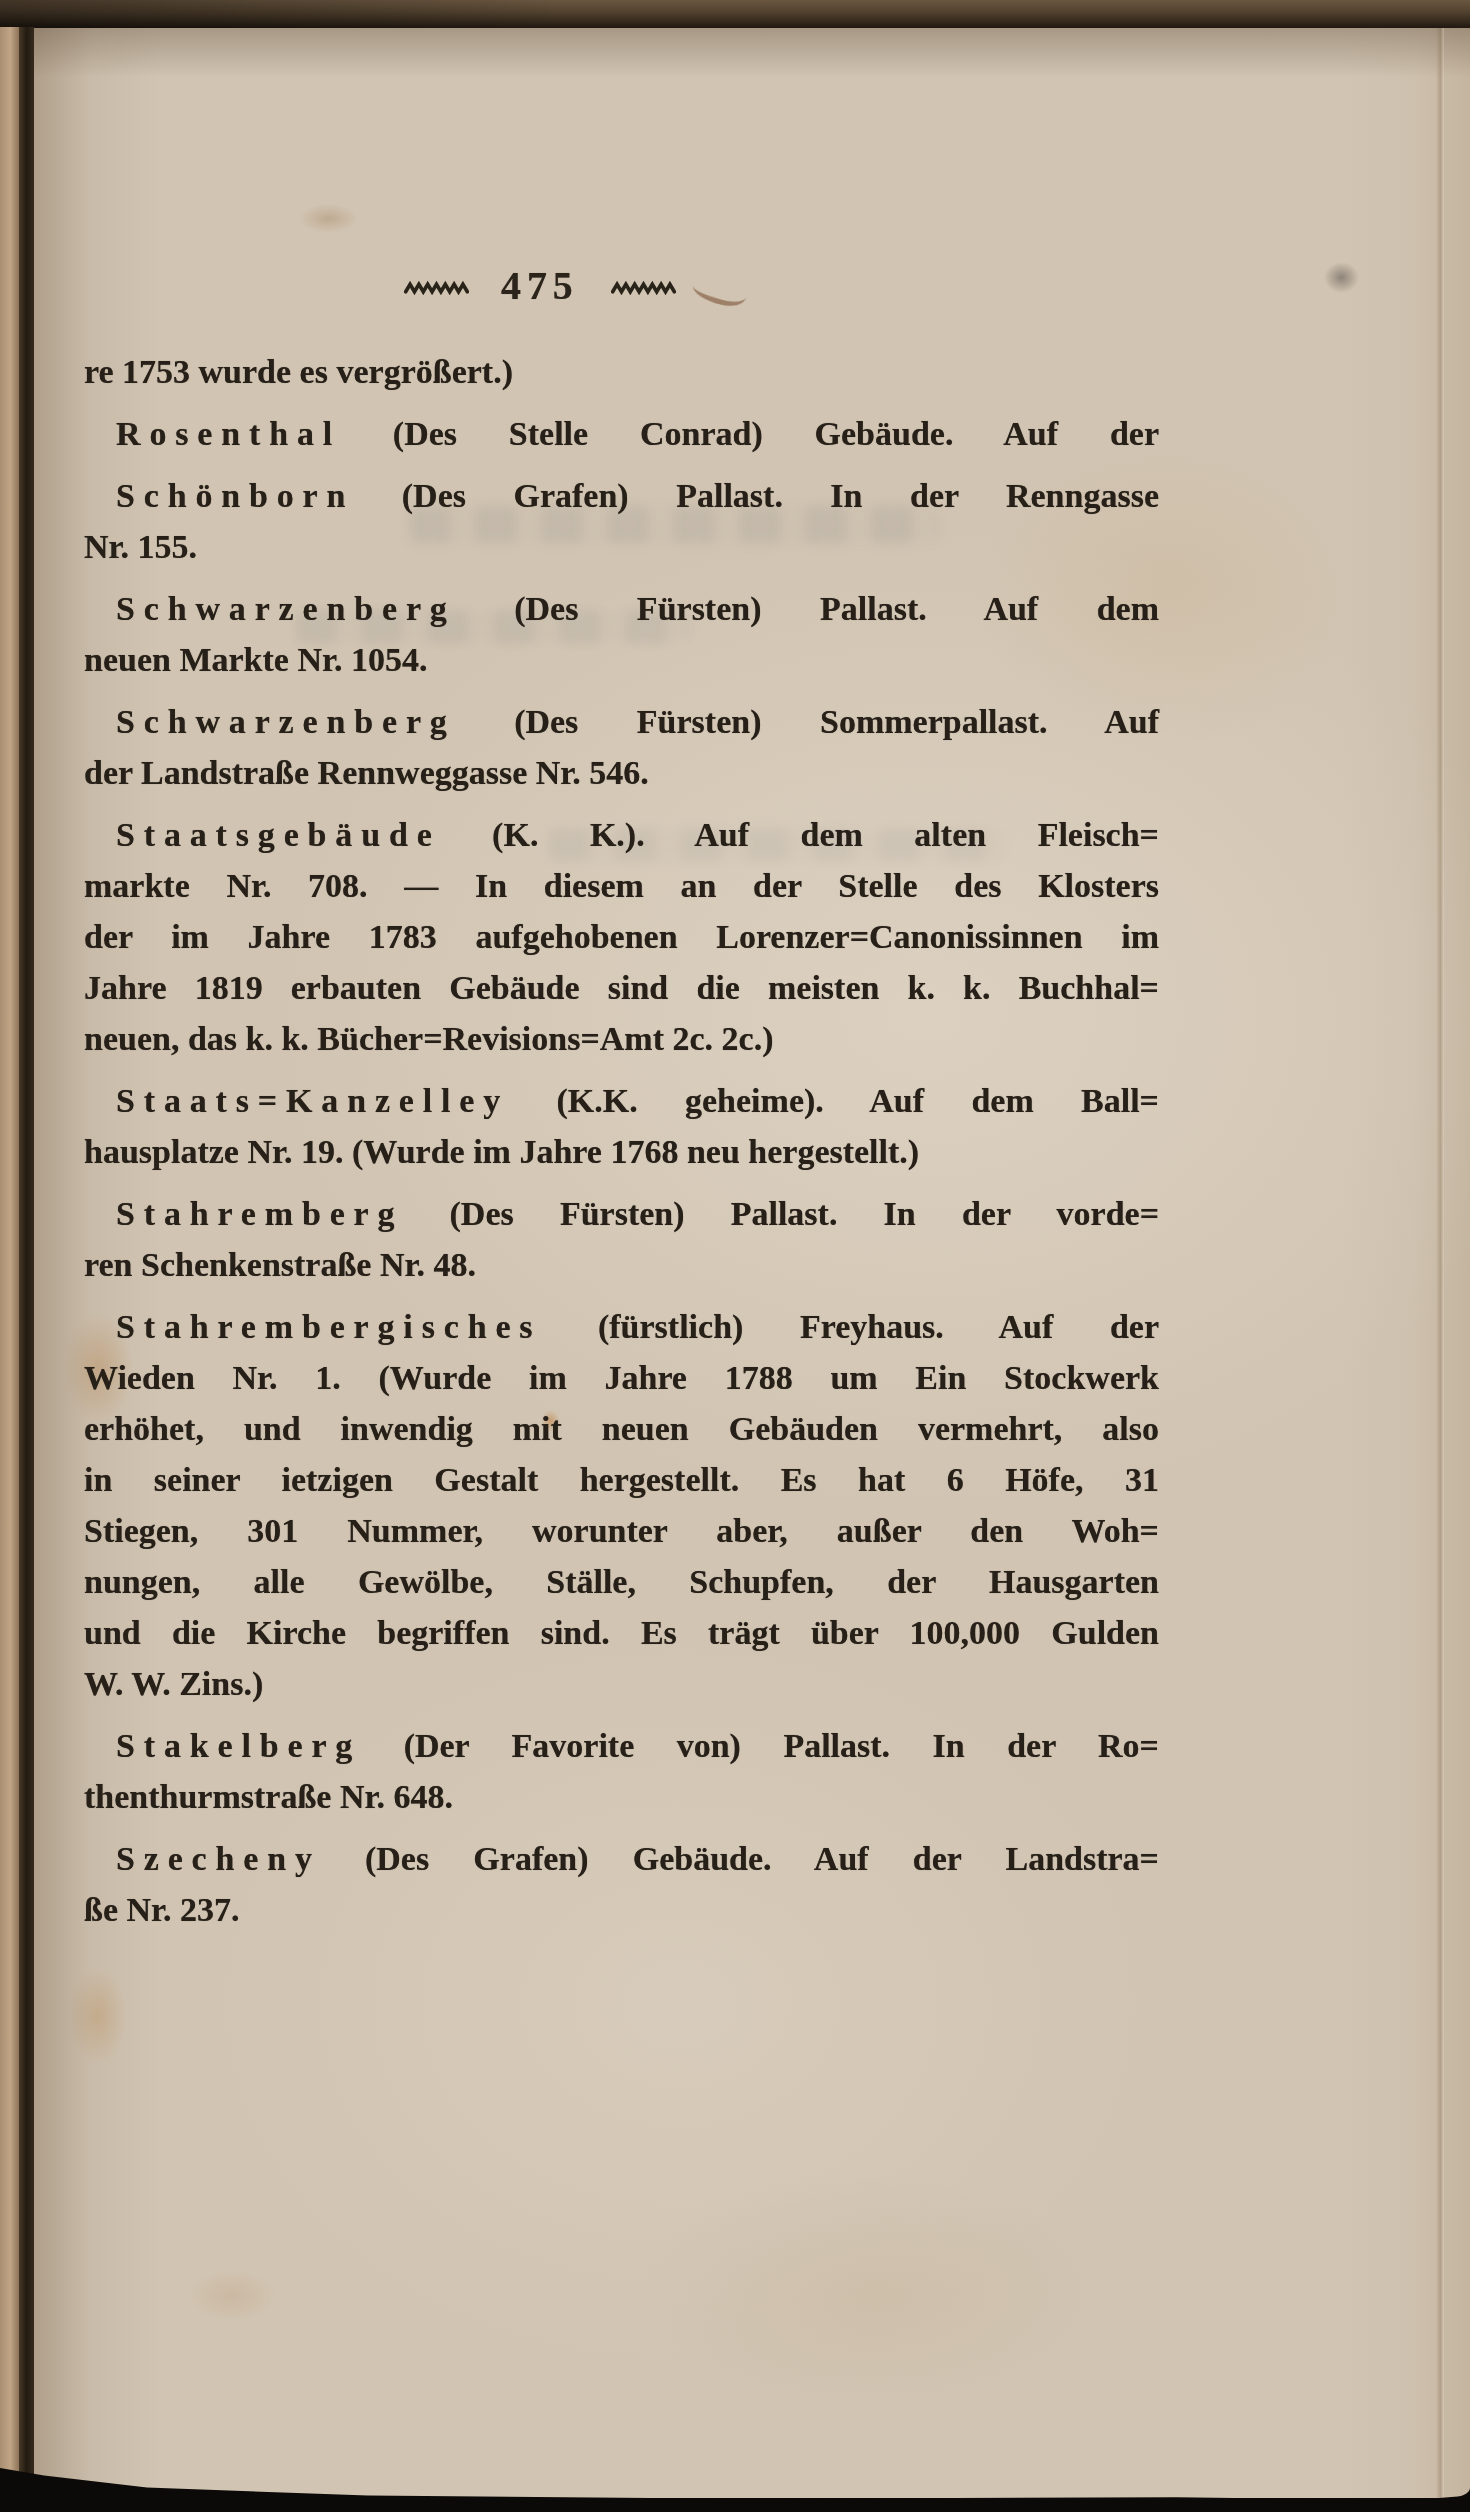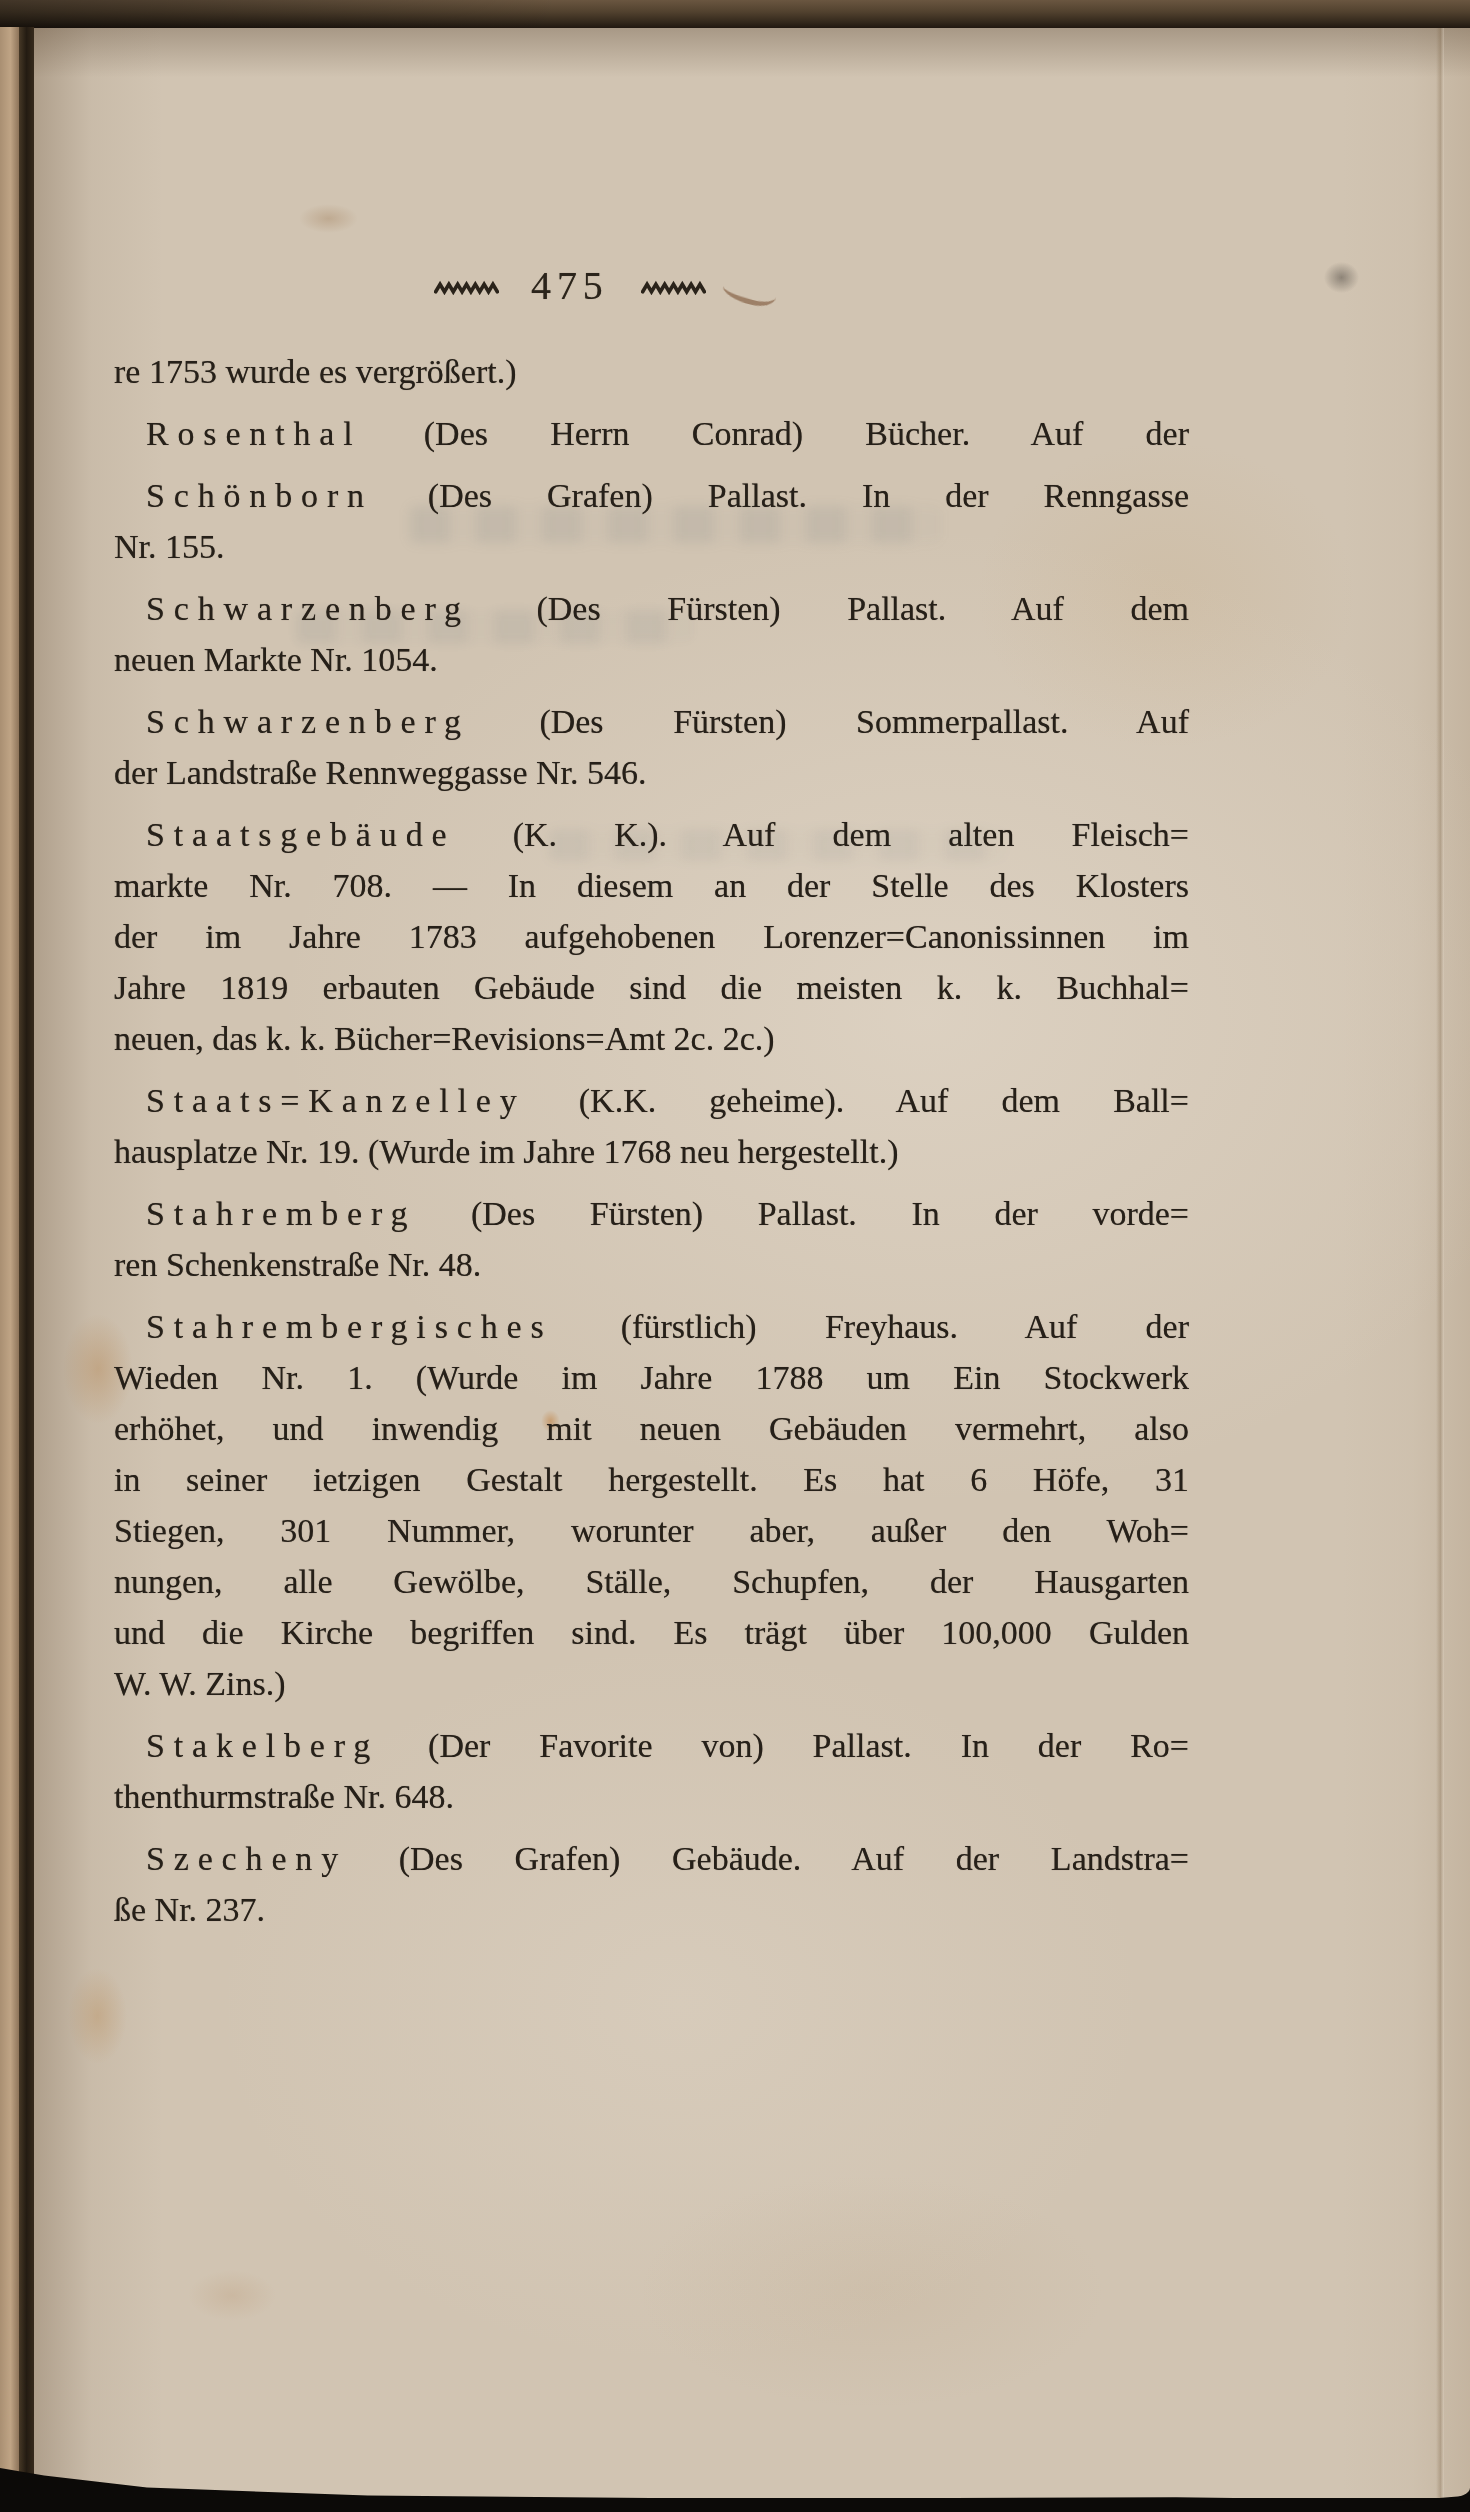--- a/index.html
+++ b/index.html
@@ -31,22 +31,22 @@
     border-bottom-left-radius:51px 20.6px;border-bottom-right-radius:22px 10.3px;}
   .fold{position:absolute;right:26.5px;top:0;height:100%;width:7.4px;
     background:linear-gradient(90deg,rgba(120,95,65,0) 0%,rgba(120,95,65,.30) 55%,rgba(235,225,210,.35) 100%);}
 
   
   .stain{position:absolute;border-radius:50%;pointer-events:none;}
   .bleed{position:absolute;filter:blur(5.1px);border-radius:5.9px;pointer-events:none;
     background:repeating-linear-gradient(90deg, rgba(105,115,120,.13) 0 40px, rgba(105,115,120,.03) 40px 66px);}
 
   
-  .content{position:absolute;left:50px;top:0;width:1075px;color:#262019;font-weight:normal;
-    font-size:34px;text-shadow:0 0 0.7px rgba(35,25,15,.55);margin-left:30px;}
+  .content{position:absolute;left:50px;top:0;width:1075px;color:#262019;font-weight:bold;
+    font-size:34px;text-shadow:0 0 0.7px rgba(35,25,15,.55);}
   .header{margin:234px 0 0 0;height:47px;display:flex;align-items:center;justify-content:center;
     gap:32px;transform:translateX(-46px);}
   .pagenum{font-size:40px;letter-spacing:5.9px;color:#2b241b;}
   .orn{flex:0 0 auto;margin-top:4.4px;}
   .ink-stroke{width:54px;height:22px;border-bottom:5.1px solid rgba(105,60,28,.50);
     border-radius:0 0 70% 100% / 0 0 22px 19px;transform:rotate(14deg);filter:blur(0.7px);
     margin-left:-14.7px;margin-top:10.3px;}
 
   .para{margin:0;padding:0;}
   .para.cont{margin-top:37px;}
@@ -94,21 +94,21 @@
             <path d="M2 16 L8 6 L14 16 L20 6 L26 16 L32 6 L38 16 L44 6 L50 16 L56 6 L62 16 L68 6 L74 16 L80 6 L86 16" fill="none" stroke="#2a231a" stroke-width="5" stroke-linecap="round"></path>
           </svg>
         <div class="ink-stroke"></div>
       </div>
 
       <p class="para cont">
         <span class="line last">re 1753 wurde es vergrößert.)</span>
       </p>
 
       <p class="para">
-        <span class="line first"><span class="pre"></span><span class="head">Rosenthal</span><span class="rest"> (Des Herrn Conrad) Bücher. Auf der</span></span>
+        <span class="line first"><span class="pre"></span><span class="head">Rosenthal</span><span class="rest"> (Des Stelle Conrad) Gebäude. Auf der</span></span>
       </p>
 
       <p class="para">
         <span class="line first"><span class="pre"></span><span class="head">Schönborn</span><span class="rest"> (Des Grafen) Pallast. In der Renngasse</span></span>
         <span class="line last">Nr. 155.</span>
       </p>
 
       <p class="para">
         <span class="line first"><span class="pre"></span><span class="head">Schwarzenberg</span><span class="rest"> (Des Fürsten) Pallast. Auf dem</span></span>
         <span class="line last">neuen Markte Nr. 1054.</span>

